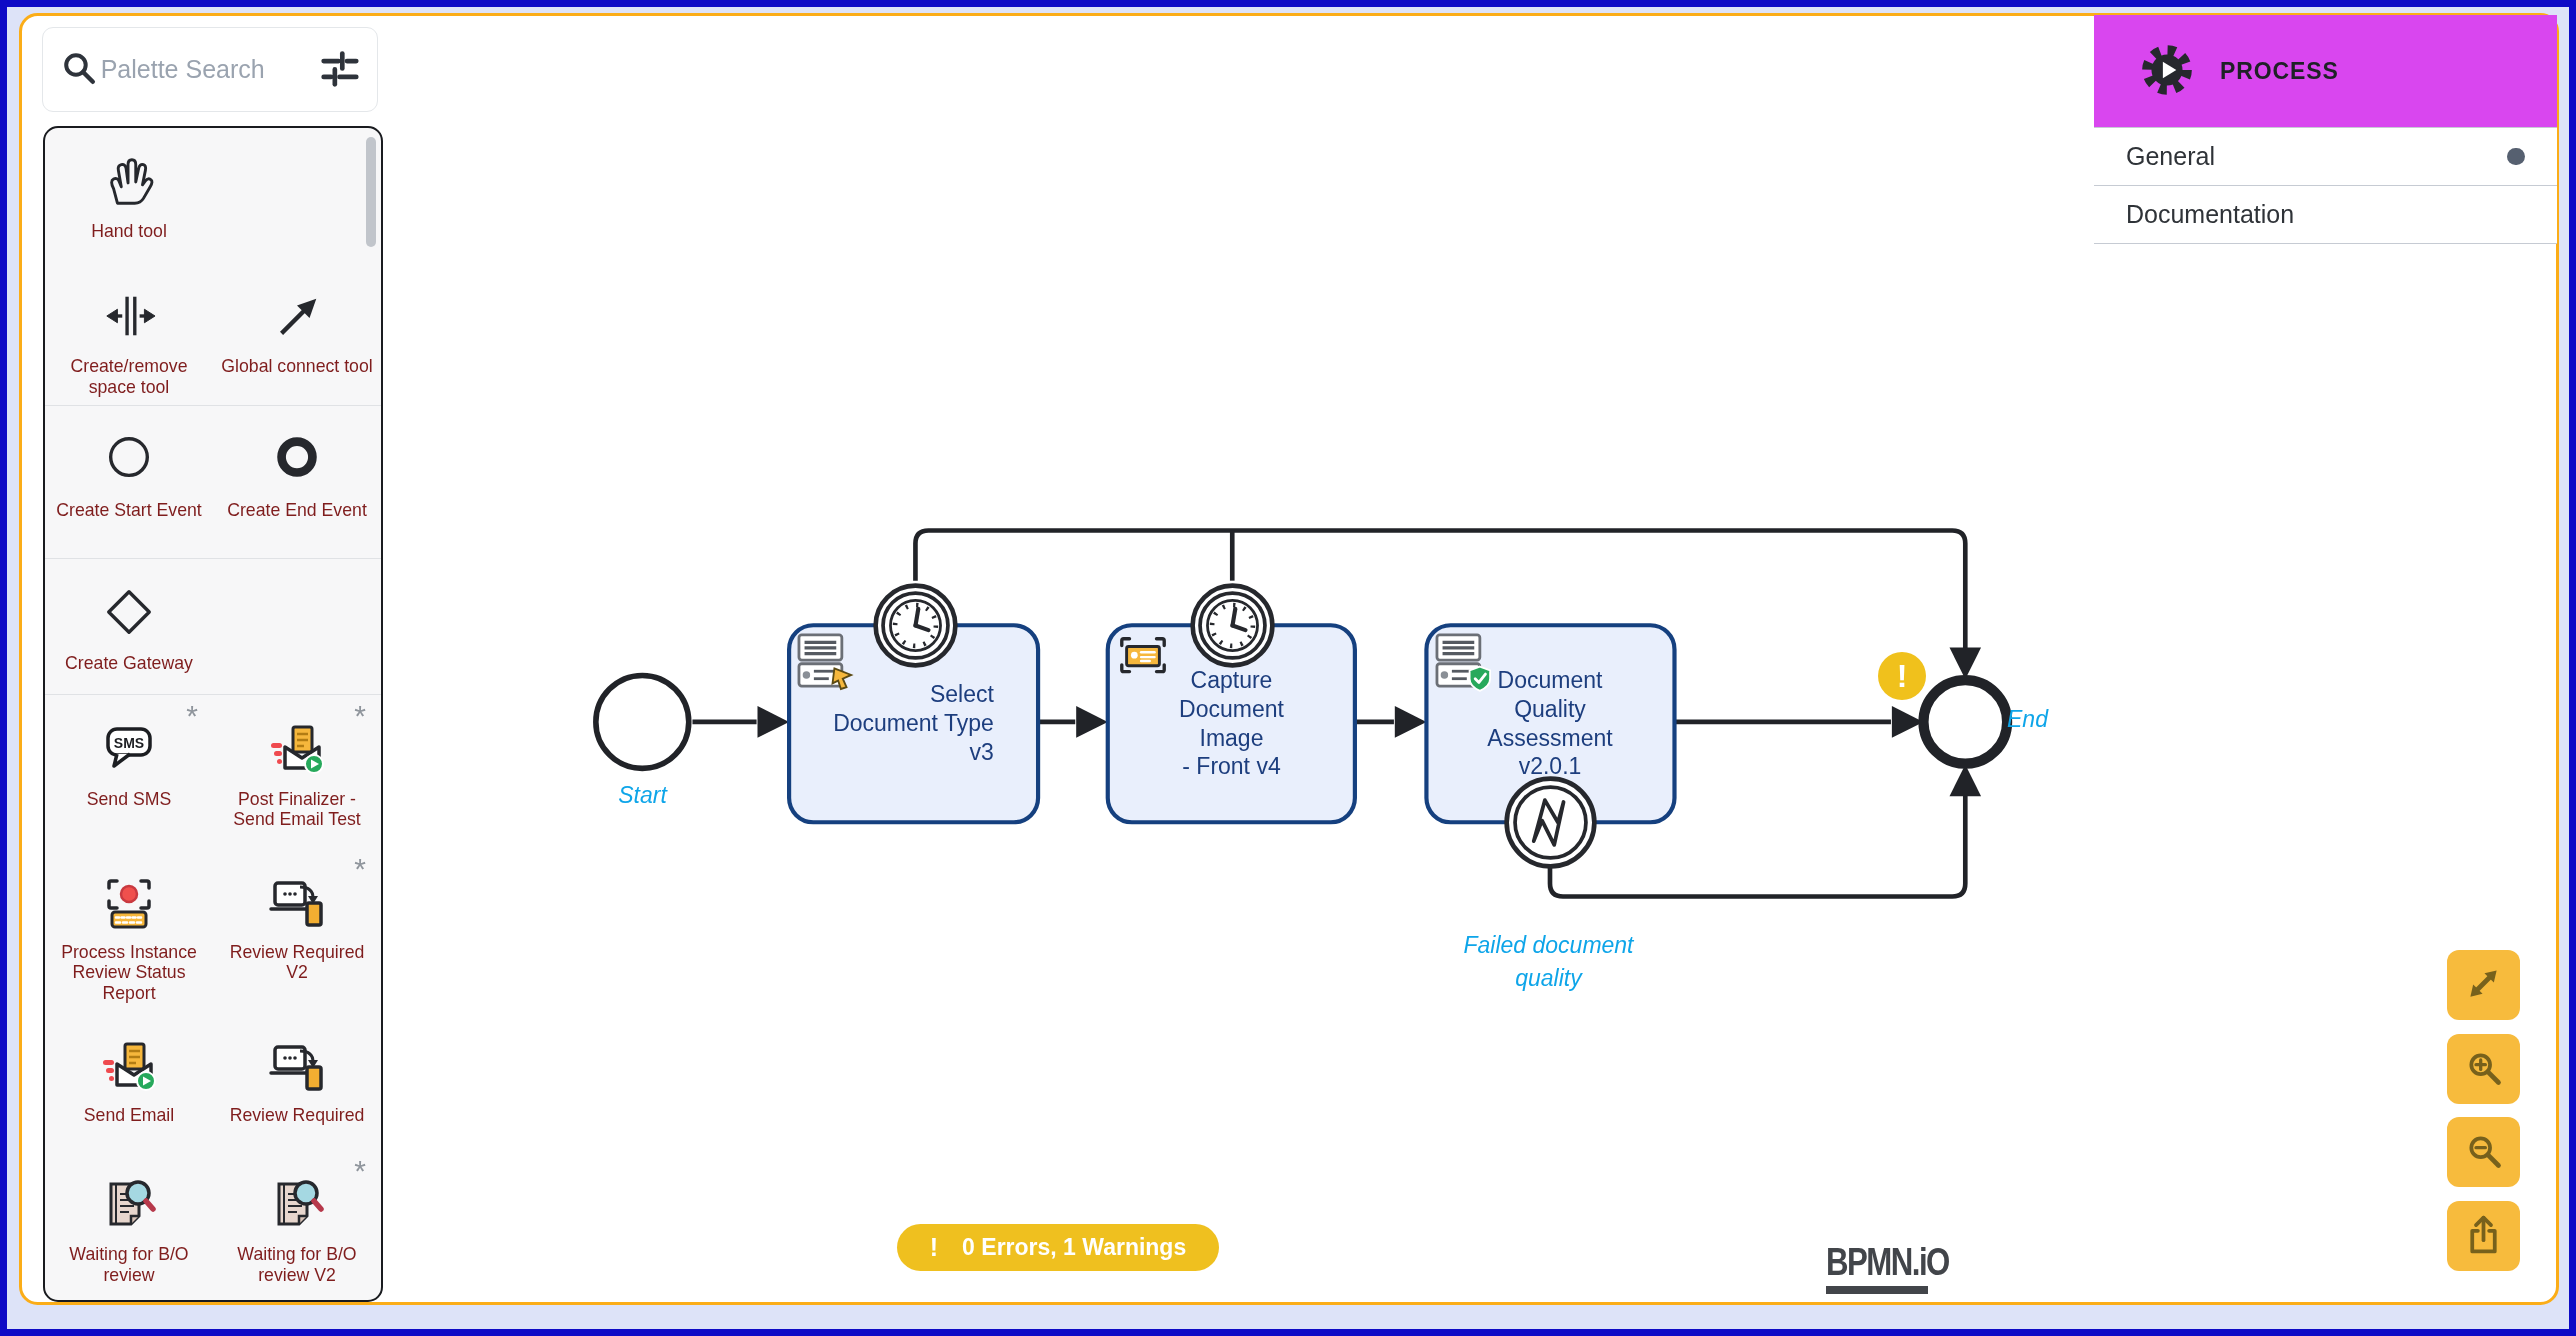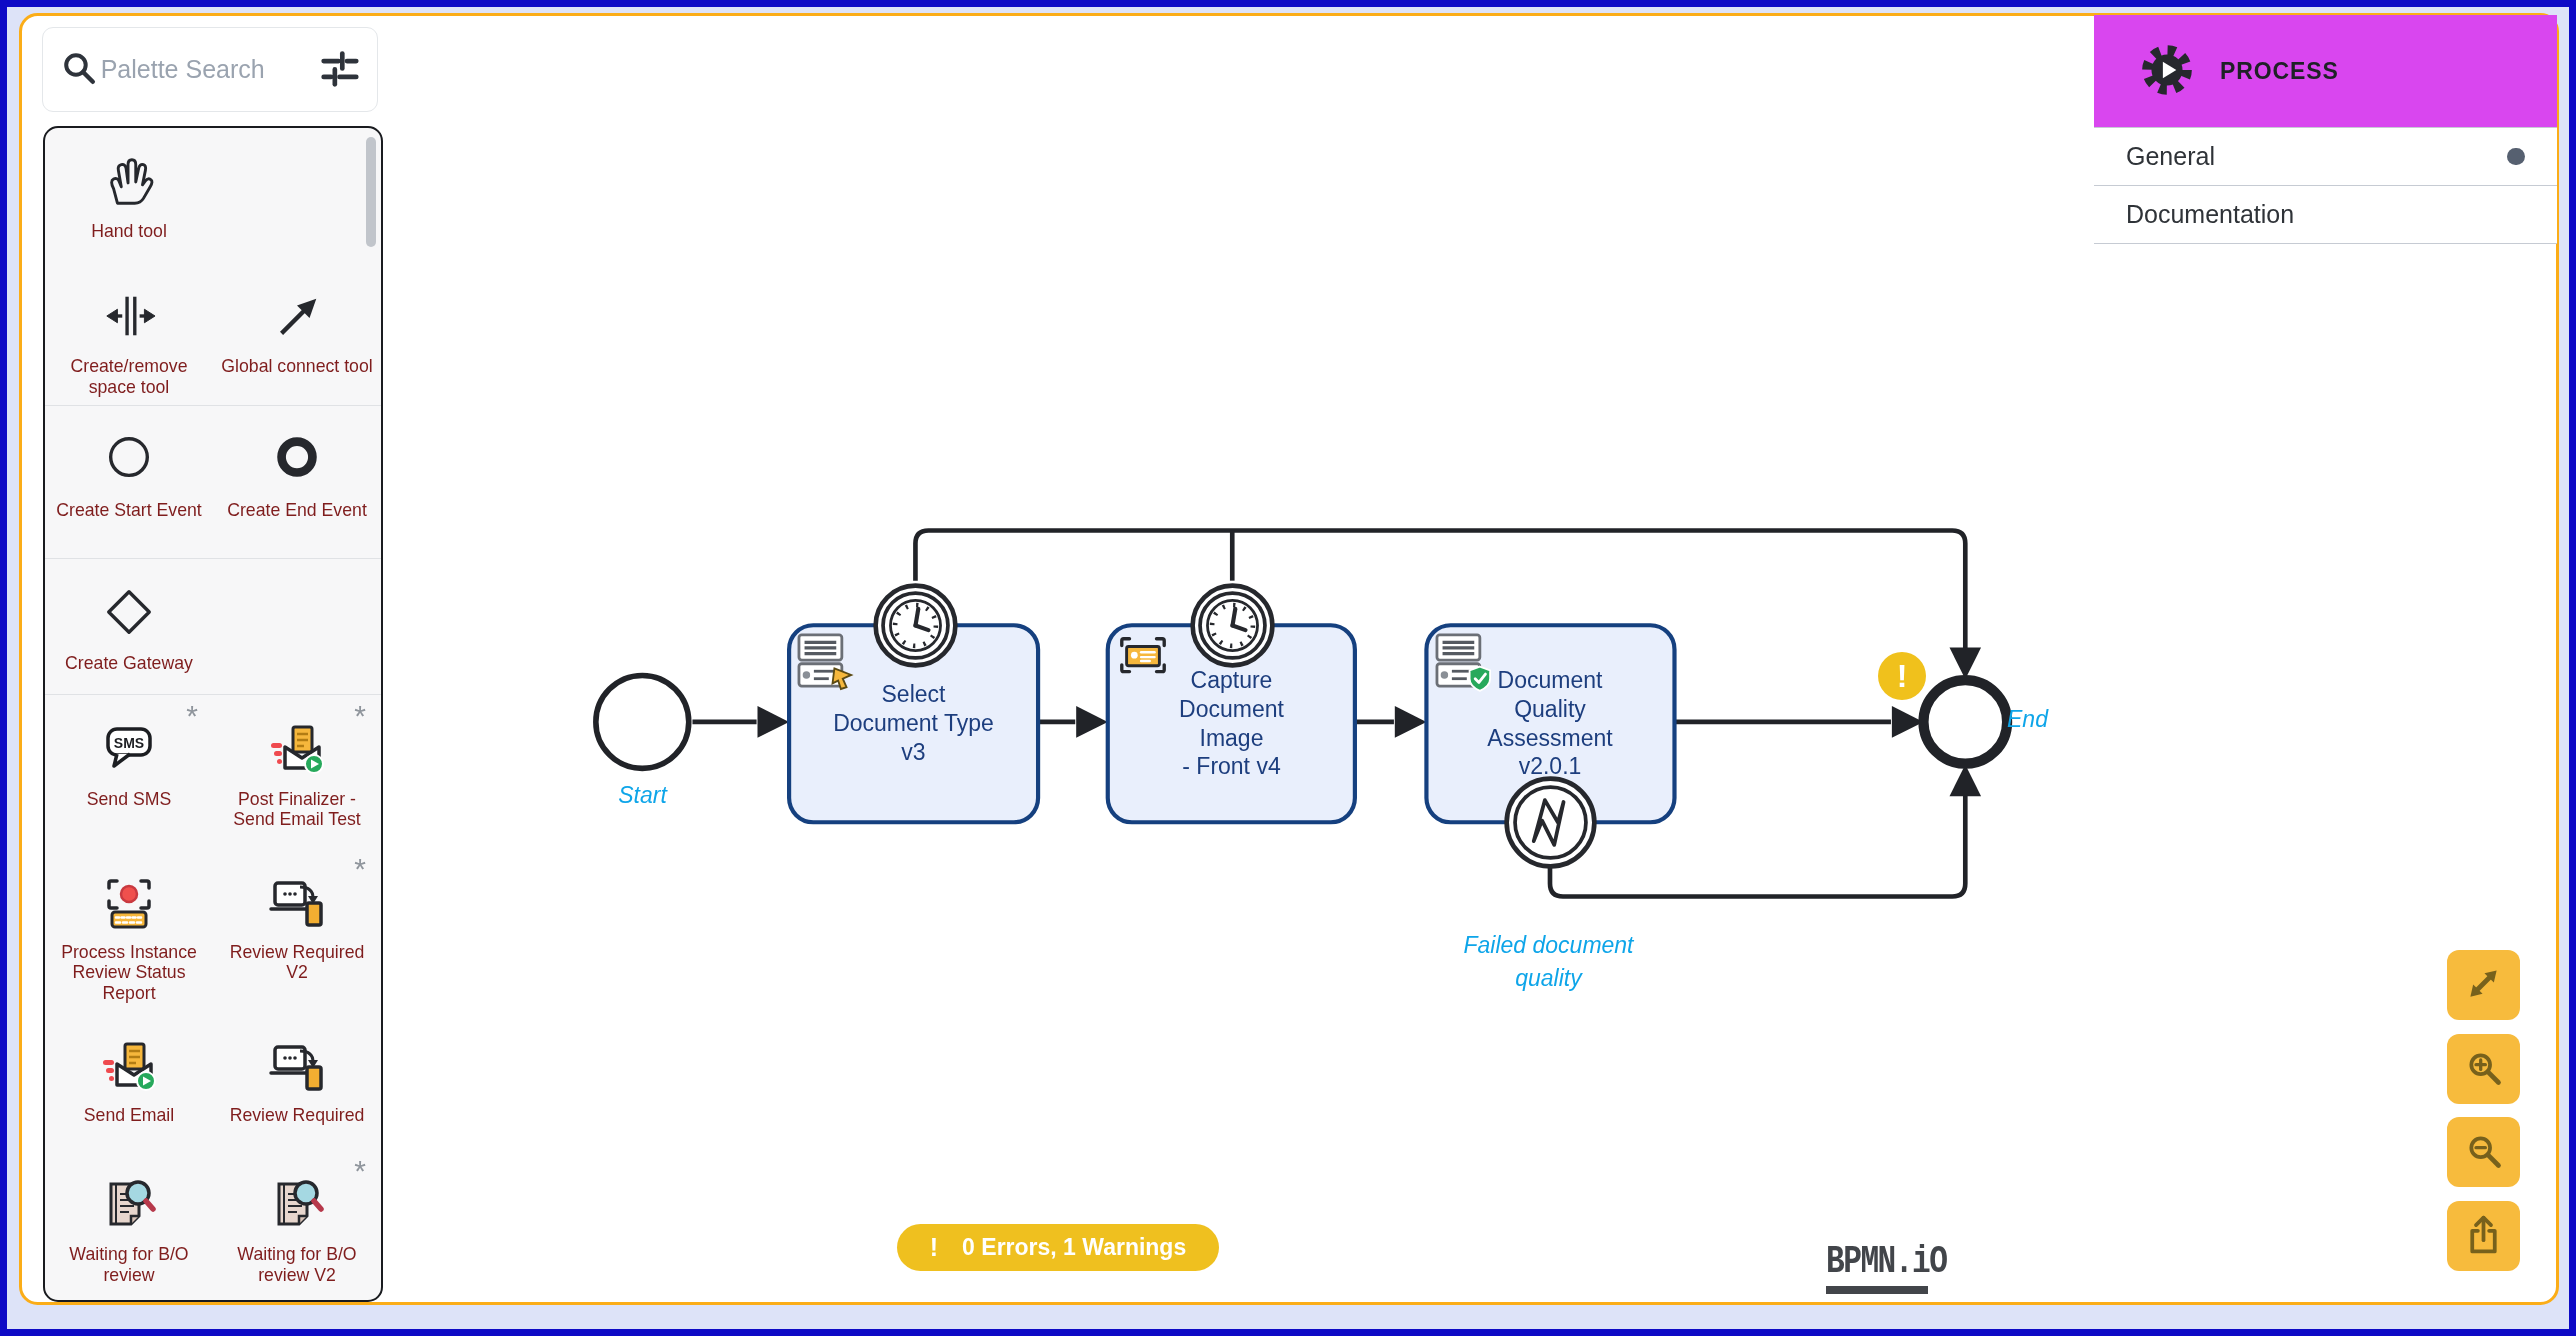--- a/index.html
+++ b/index.html
@@ -31,21 +31,21 @@
   .dg-label{position:absolute;color:#0ea5e9;font-size:23px;text-align:center;font-style:italic;}
   .task-label{position:absolute;display:flex;align-items:center;justify-content:center;text-align:center;
       color:#1d3e7e;font-size:23px;line-height:1.25;white-space:pre-line;}
   .evt{position:absolute;}
   .warn-dot{position:absolute;width:48px;height:48px;border-radius:50%;background:#F0C11C;color:#fff;
       font-weight:bold;font-size:32px;display:flex;align-items:center;justify-content:center;}
   
   .pill{position:absolute;left:897px;top:1224px;width:322px;height:47px;border-radius:24px;background:#EFC01F;
       display:flex;align-items:center;justify-content:center;gap:24px;color:#fff;font-weight:bold;font-size:23px;}
   .pill .bang{font-size:25px;font-weight:bold;}
-  .logo{position:absolute;left:1826px;top:1240px;color:#42454a;font-family:Liberation Mono, monospace;}
+  .logo{position:absolute;left:1826px;top:1240px;color:#42454a;}
   .logo .txt{font-size:39px;font-weight:bold;letter-spacing:-1.9px;transform:scaleX(.80);transform-origin:left;display:block;}
   .logo .bar{width:102px;height:8.4px;background:#42454a;margin-top:1.9px;}
   
   .zbtn{position:absolute;left:2447px;width:73px;height:70px;background:#F7BB3D;border-radius:12px;
       display:flex;align-items:center;justify-content:center;}
   
   .props{position:absolute;left:2094px;top:15px;width:463px;}
   .props-head{height:113px;background:#d946ef;border-bottom:1.9px solid #c6cbd3;display:flex;align-items:center;
       gap:24px;padding-left:44px;box-sizing:border-box;}
   .props-title{font-size:23px;font-weight:bold;letter-spacing:0.9px;color:#1e2126;}
@@ -350,21 +350,21 @@
         <line x1="8" y1="22" x2="42" y2="22" stroke="#555a61" stroke-width="3.5"></line>
       <rect x="2" y="33" width="46" height="24" rx="3" fill="#fff" stroke="#6b6f76" stroke-width="3"></rect>
       <circle cx="10" cy="45" r="4" fill="#8a8f96"></circle>
       <line x1="18" y1="41" x2="40" y2="41" stroke="#555a61" stroke-width="3"></line>
         <line x1="18" y1="49" x2="34" y2="49" stroke="#555a61" stroke-width="3"></line>
       <path d="M48 36 L59 40 V49 Q59 57 48 62 Q37 57 37 49 V40 Z" fill="#27a95c" stroke="#fff" stroke-width="2"></path>
       <path d="M43 49 L47 53 L54 44" fill="none" stroke="#fff" stroke-width="3" stroke-linecap="round" stroke-linejoin="round"></path>
     </svg>
   </div>
 
-  <div class="task-label" style="left:789px;top:625px;width:249px;height:197px;">Select
+  <div class="task-label" style="left:789px;top:625px;width:249px;height:197px;text-align:right;">Select
 Document Type
 v3</div>
   <div class="task-label" style="left:1108px;top:625px;width:247px;height:197px;">Capture
 Document
 Image
 - Front v4</div>
   <div class="task-label" style="left:1426px;top:625px;width:248px;height:197px;">Document
 Quality
 Assessment
 v2.0.1</div>

